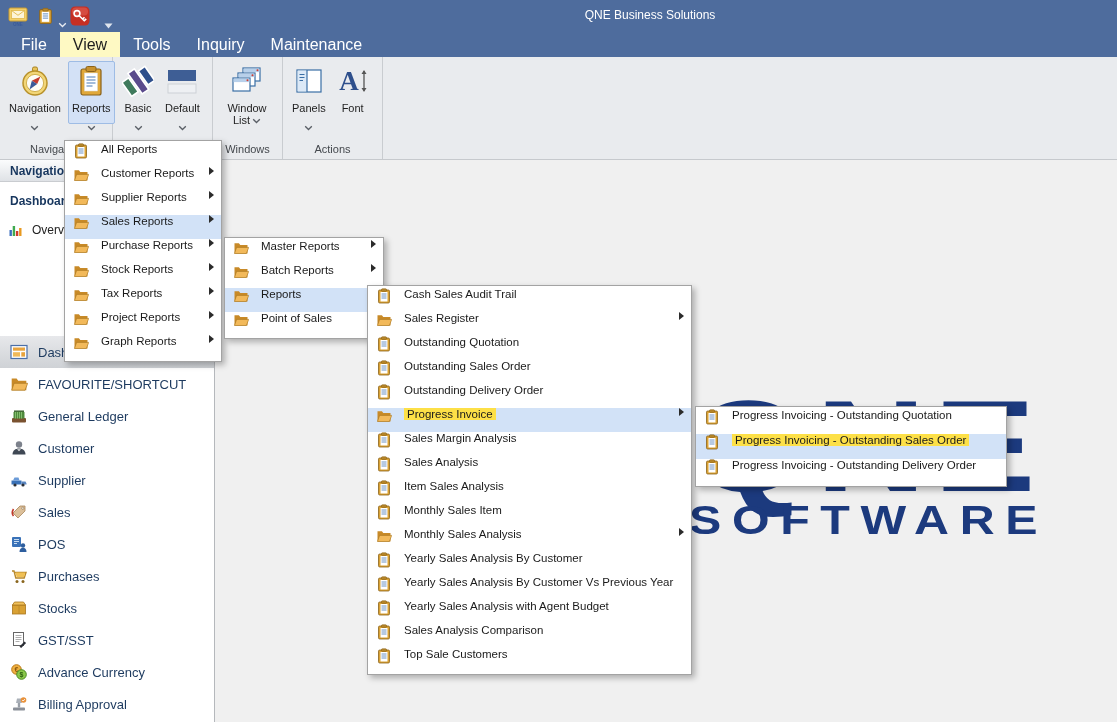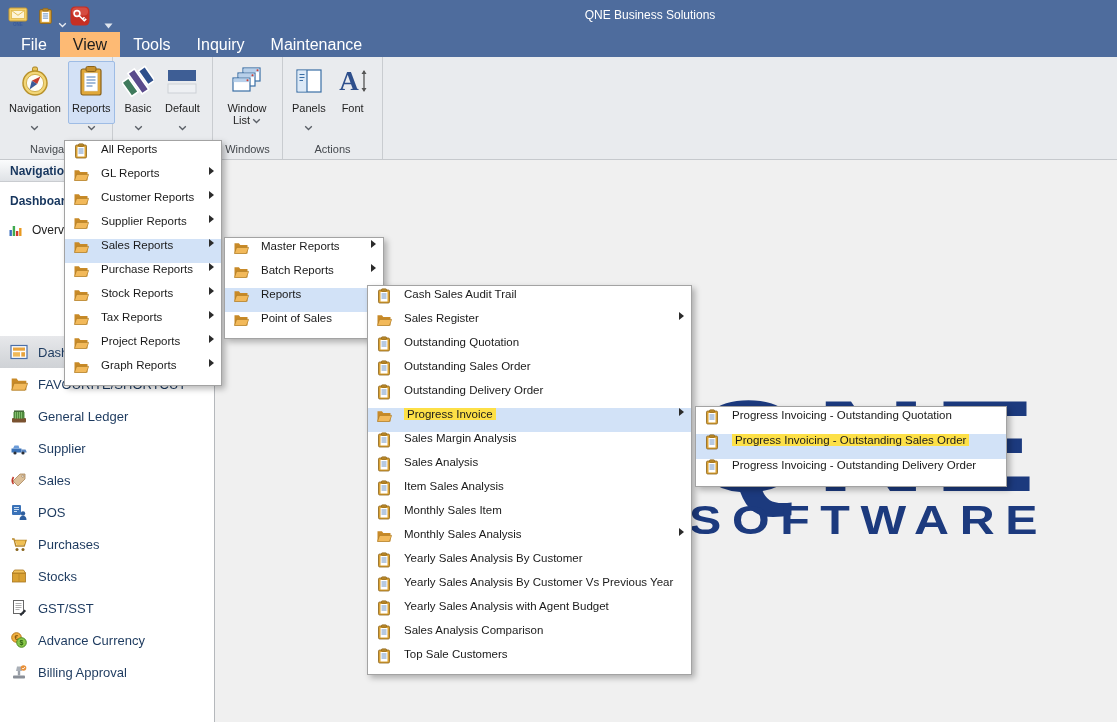--- a/index.html
+++ b/index.html
@@ -14,21 +14,21 @@
   .tb-icon.sm{width:17px;height:20px;top:6px}
   .tb-chev{position:absolute;width:9px;height:6px;display:block}
   .tb-chev svg{width:100%;height:100%}
   .title{position:absolute;left:450px;top:0;width:400px;text-align:center;line-height:30px;
          color:#fff;font-size:12px}
 
   
   .tabbar{position:absolute;left:0;top:32px;width:100%;height:25px;background:#4e6c9d;
           display:flex;padding-left:8px}
   .tab{padding:0 13px;line-height:25px;font-size:16px;color:#fff}
-  .tab.active{background:#fdba74;color:#1e1e1e}
+  .tab.active{background:#fef9c3;color:#1e1e1e}
 
   
   .ribbon{position:absolute;left:0;top:57px;width:100%;height:103px;background:#e9ebee;
           border-bottom:1px solid #c6c9cd;display:flex}
   .rgroup{position:relative;height:100%;border-right:1px solid #c9ccd0;flex:none}
   .rspacer{flex:1}
   .rbuttons{display:flex;padding:4px 2px 0 5px;gap:3px}
   .rbtn{display:flex;flex-direction:column;align-items:center;padding:3px 3px 0 3px;
         border:1px solid transparent;border-radius:2px}
   .rbtn.sel{background:#d3e1f6;border-color:#9ebce5}
@@ -267,20 +267,28 @@
           <span class="si-icon"><svg viewBox="0 0 18 18">
               <rect x="2" y="11" width="14" height="4.5" rx="1" fill="#7a5230"></rect>
               <rect x="3.5" y="5" width="11" height="6.5" fill="#4e8a3c"></rect>
               <path d="M5.5 5v6.5M7.5 5v6.5M9.5 5v6.5M11.5 5v6.5" stroke="#8fc97a" stroke-width="0.8"></path>
               <path d="M4 4.2h10" stroke="#2e5a22" stroke-width="1.4"></path>
             </svg></span>
           <span class="si-label">General Ledger</span>
         </div>
         <div class="side-item">
           <span class="si-icon"><svg viewBox="0 0 18 18">
+              <circle cx="9" cy="5.5" r="3.2" fill="#7d828c"></circle>
+              <path d="M2.5 15.5c0-4 3-6 6.5-6s6.5 2 6.5 6z" fill="#3f4854"></path>
+              <path d="M7 10.2l2 2 2-2" fill="#e8e8e8"></path>
+            </svg></span>
+          <span class="si-label">Customer</span>
+        </div>
+        <div class="side-item">
+          <span class="si-icon"><svg viewBox="0 0 18 18">
               <path d="M1.5 9.5h10v4h-10z" fill="#3a72b8"></path>
               <path d="M3 9.5l1.5-3h4l1 3z" fill="#6b9bd8"></path>
               <path d="M11.5 10.5h4l1 2v1h-5z" fill="#5a85c0"></path>
               <circle cx="5" cy="14" r="1.6" fill="#2b2f36"></circle>
               <circle cx="13" cy="14" r="1.6" fill="#2b2f36"></circle>
             </svg></span>
           <span class="si-label">Supplier</span>
         </div>
         <div class="side-item">
           <span class="si-icon"><svg viewBox="0 0 18 18">
@@ -361,28 +369,20 @@
             <rect x="5.5" y="0.8" width="5" height="2.6" rx="0.8" fill="#b8872a" stroke="#8a621a" stroke-width="0.6"></rect>
             <path d="M5.5 6h5M5.5 8h5M5.5 10h5" stroke="#4a7ab5" stroke-width="0.8"></path>
           </svg></span>
         <span class="mi-label">All Reports</span>
       </div>
       <div class="menu-item">
         <span class="mi-icon"><svg viewBox="0 0 16 16">
             <path d="M1.5 3.2h4.4l1.4 1.9h7.2v8.4h-13z" fill="#c88a28"></path>
             <path d="M1.5 13.5l2.1-6.1h12.1l-2.3 6.1z" fill="#f2b95a" stroke="#a8761e" stroke-width="0.6"></path>
           </svg></span>
-        <span class="mi-label">GL Reports</span>
-        <span class="mi-arrow"></span>
-      </div>
-      <div class="menu-item">
-        <span class="mi-icon"><svg viewBox="0 0 16 16">
-            <path d="M1.5 3.2h4.4l1.4 1.9h7.2v8.4h-13z" fill="#c88a28"></path>
-            <path d="M1.5 13.5l2.1-6.1h12.1l-2.3 6.1z" fill="#f2b95a" stroke="#a8761e" stroke-width="0.6"></path>
-          </svg></span>
         <span class="mi-label">Customer Reports</span>
         <span class="mi-arrow"></span>
       </div>
       <div class="menu-item">
         <span class="mi-icon"><svg viewBox="0 0 16 16">
             <path d="M1.5 3.2h4.4l1.4 1.9h7.2v8.4h-13z" fill="#c88a28"></path>
             <path d="M1.5 13.5l2.1-6.1h12.1l-2.3 6.1z" fill="#f2b95a" stroke="#a8761e" stroke-width="0.6"></path>
           </svg></span>
         <span class="mi-label">Supplier Reports</span>
         <span class="mi-arrow"></span>

